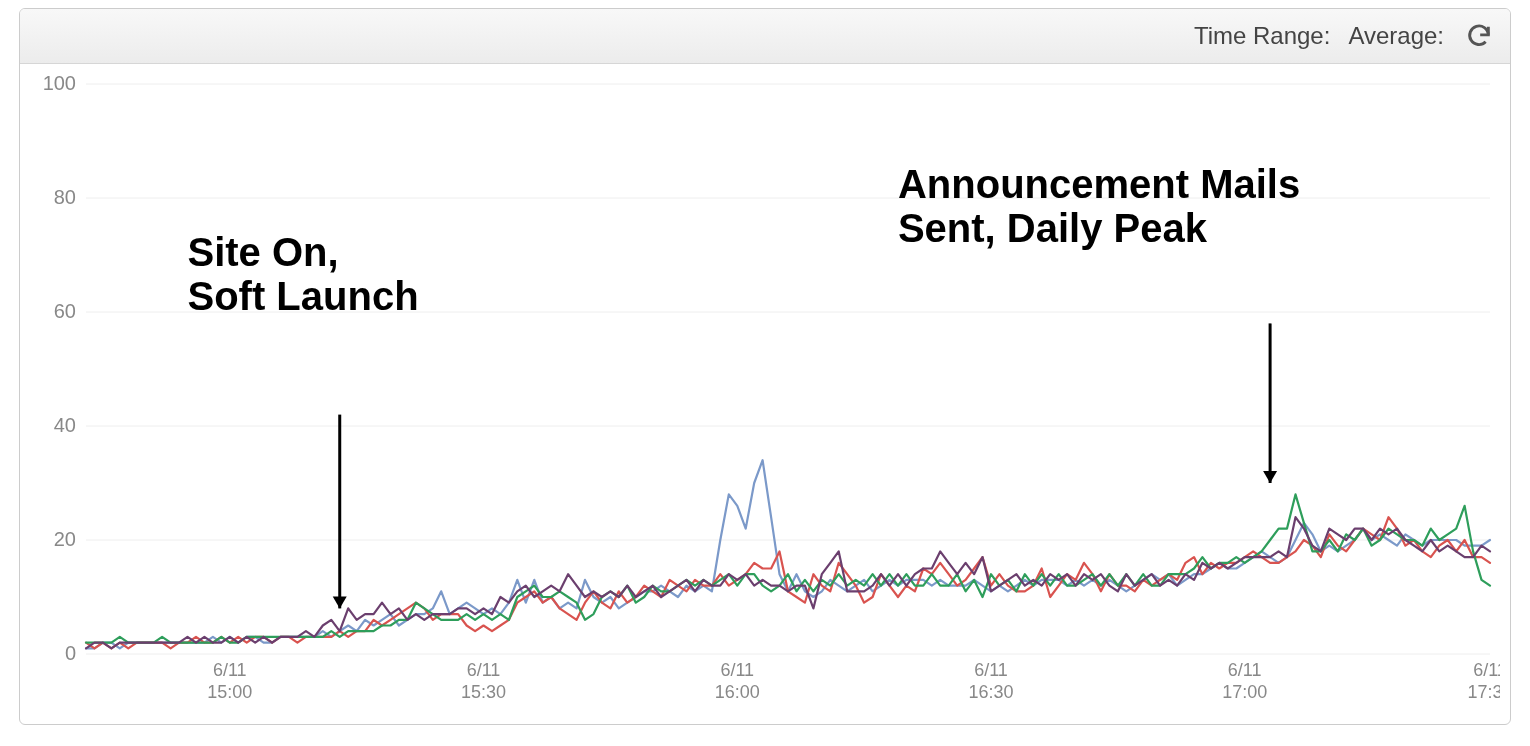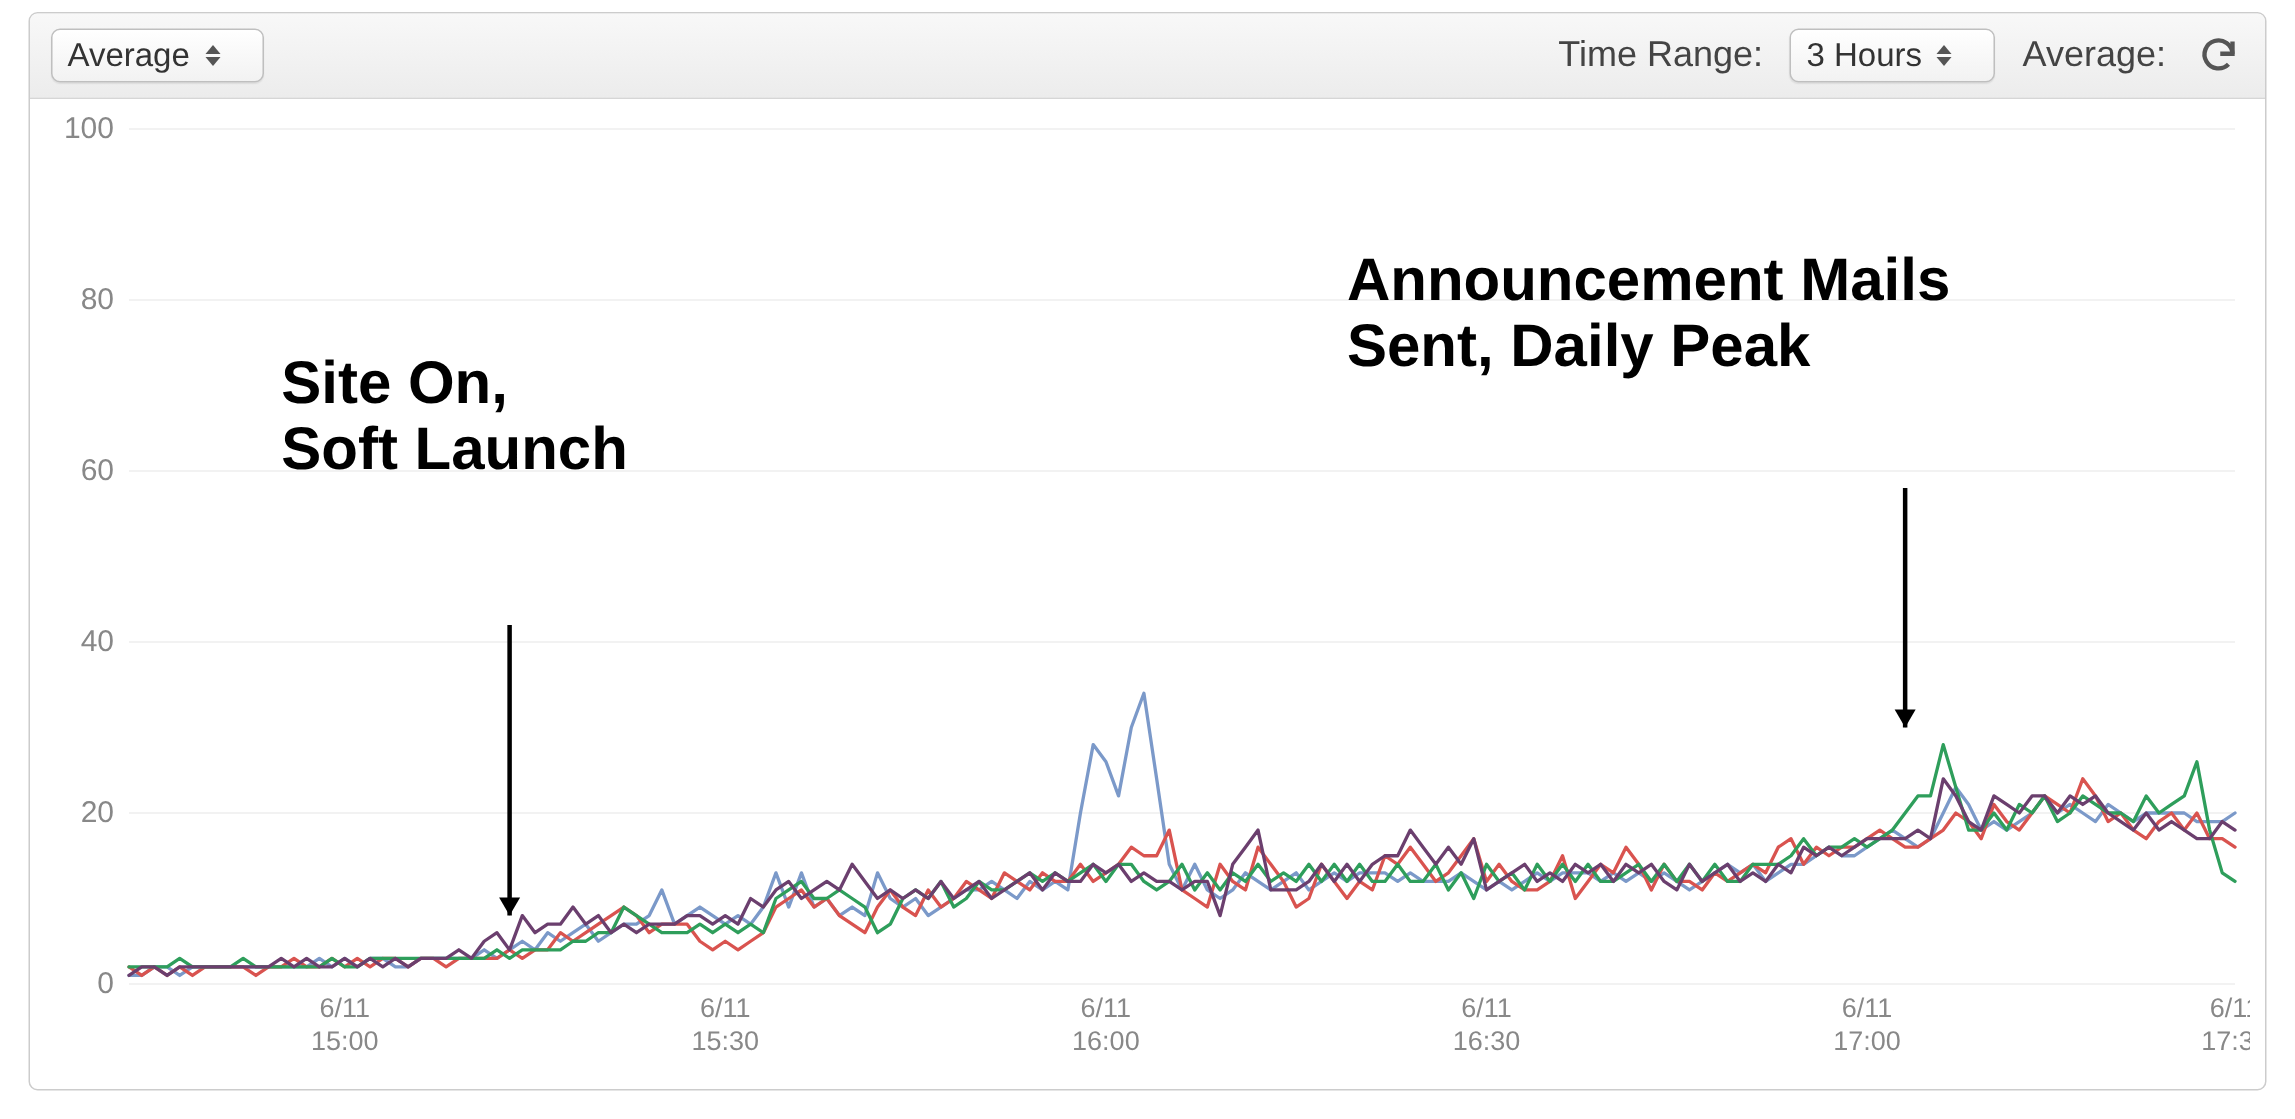--- a/index.html
+++ b/index.html
@@ -58,30 +58,22 @@
   .xaxis text tspan{display:block;}
   .series path{fill:none;stroke-width:2.2;stroke-linejoin:round;stroke-linecap:round;}
   .ann text{font-size:40px;font-weight:700;fill:#000;}
   .ann line{stroke:#000;stroke-width:3;}
 </style>
 </head>
 <body>
 
 <div class="panel">
   <div class="header">
-    <span class="select">
-      <span>Average</span>
-      <span class="caret"></span>
-    </span>
     <span class="spacer"></span>
     <span class="label">Time Range:</span>
-    <span class="select">
-      <span>3 Hours</span>
-      <span class="caret"></span>
-    </span>
     <span class="label">Average:</span>
     <span class="refresh">
       <svg viewBox="0 0 24 24">
         <path d="M20 11a8 8 0 1 0-2.3 6"></path>
         <path d="M20 4v7h-7"></path>
       </svg>
     </span>
   </div>
 
   <div class="chart-wrap">

